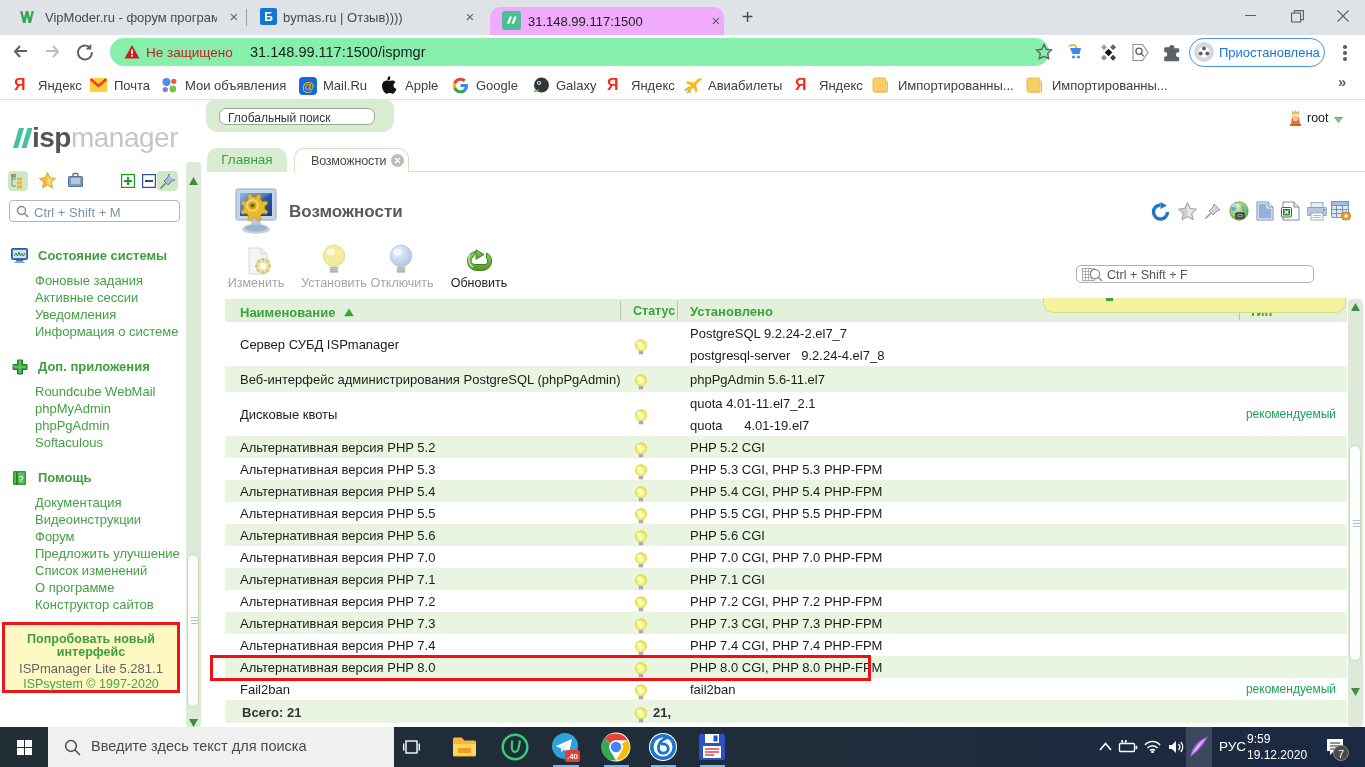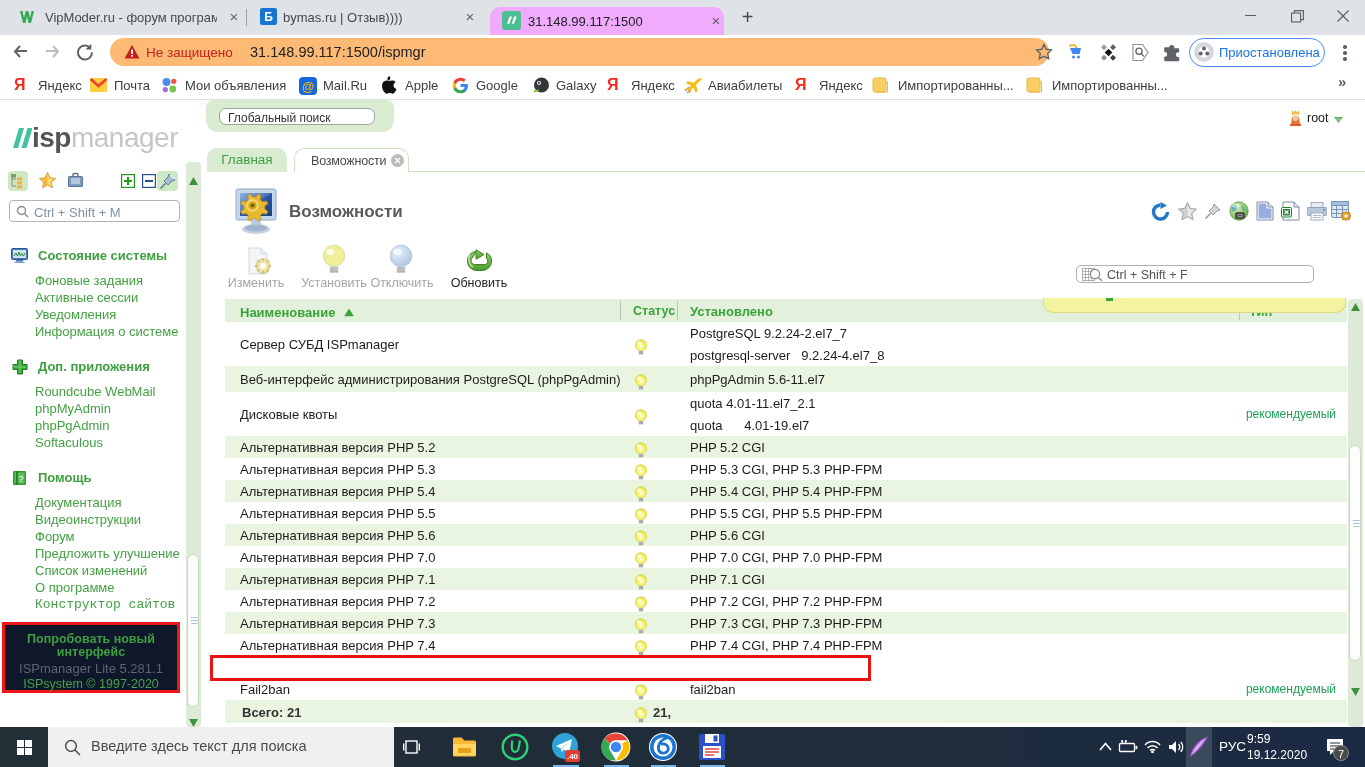--- a/index.html
+++ b/index.html
@@ -12,21 +12,21 @@
 .tab { position:absolute; top:0; height:35px; font-size:13px; color:#45494d; }
 .tabtitle { position:absolute; top:10px; white-space:nowrap; overflow:hidden; }
 .tabx { position:absolute; top:9px; width:16px; height:16px; color:#5f6368; font-size:15px; line-height:16px; text-align:center; }
 #activetab { position:absolute; left:490px; top:7px; width:234px; height:28px; background:#f0abfc; border-radius:10px 10px 0 0; }
 .tabsep { position:absolute; top:9px; width:1px; height:17px; background:#9aa0a6; }
 
 .winctl { position:absolute; color:#5a5f64; }
 
 
 #toolbar { position:absolute; left:0; top:35px; width:1365px; height:35px; background:#fff; }
-#omnibox { position:absolute; left:110px; top:3px; width:939px; height:28px; background:#fdba74; border-radius:14px;text-align:right; }
+#omnibox { position:absolute; left:110px; top:3px; width:939px; height:28px; background:#86efac; border-radius:14px;text-align:right; }
 
 
 #bookmarks { position:absolute; left:0; top:70px; width:1365px; height:30px; background:#fff; border-bottom:1px solid #dcdfe3; }
 .bm { position:absolute; top:6px; height:18px; font-size:13px; color:#3c4043; white-space:nowrap; }
 .bm .lbl { position:absolute; left:24px; top:2px; }
 
 
 #page { position:absolute; left:0; top:100px; width:1365px; height:627px; background:#fff; }
 .green { color:#3aa33a; }
 .sideitem { position:absolute; left:35px; font-size:13px; color:#43a143; white-space:nowrap; }
@@ -307,23 +307,23 @@
       <rect x="4" y="1" width="2" height="14" fill="#278627"></rect>
       <text x="9" y="11.5" font-size="9" fill="#fff" text-anchor="middle" font-family="Liberation Sans">?</text>
     </svg>
   <div class="sidehead" style="top:370px;">Помощь</div>
   <div class="sideitem" style="top:395px;">Документация</div>
   <div class="sideitem" style="top:412px;">Видеоинструкции</div>
   <div class="sideitem" style="top:429px;">Форум</div>
   <div class="sideitem" style="top:446px;">Предложить улучшение</div>
   <div class="sideitem" style="top:463px;">Список изменений</div>
   <div class="sideitem" style="top:480px;">О программе</div>
-  <div class="sideitem" style="top:497px;font-family:Liberation Mono, monospace;">Конструктор сайтов</div>
-
-  <div class="abs" style="left:2px;top:522px;width:178px;height:71px;border:3px solid #ee1616;background:#0f172a;">
+  <div class="sideitem" style="top:497px;">Конструктор сайтов</div>
+
+  <div class="abs" style="left:2px;top:522px;width:178px;height:71px;border:3px solid #ee1616;background:#fef9c3;">
     <div class="abs" style="left:0;top:8px;width:172px;text-align:center;font-size:12.5px;font-weight:bold;color:#3f9e3f;line-height:12.5px;">Попробовать новый<br>интерфейс</div>
     <div class="abs" style="left:0;top:36px;width:172px;text-align:center;font-size:13px;color:#63636f;">ISPmanager Lite 5.281.1</div>
     <div class="abs" style="left:0;top:52px;width:172px;text-align:center;font-size:12.5px;color:#4ba04b;">ISPsystem © 1997-2020</div>
   </div>
 
   <div id="sidestrip"></div>
   <svg class="abs" style="left:189px;top:77px" width="9" height="8" viewBox="0 0 9 8">
       <path d="M4.5 0 L9 8 L0 8 Z" fill="#3e8f3e"></path>
     </svg>
   <div class="thumb" style="left:187px;top:454px;height:153px;"></div>
@@ -586,20 +586,27 @@
       </svg>
       <div class="inst">PHP 7.3 CGI, PHP 7.3 PHP-FPM</div>
     </div>
   <div class="trow" style="top:534px;height:22px;">
       <div class="name">Альтернативная версия PHP 7.4</div>
       <svg class="bulb">
         <use href="#bulbsym"></use>
       </svg>
       <div class="inst">PHP 7.4 CGI, PHP 7.4 PHP-FPM</div>
     </div>
+  <div class="trow grn-row" style="top:556px;height:22px;">
+      <div class="name">Альтернативная версия PHP 8.0</div>
+      <svg class="bulb">
+        <use href="#bulbsym"></use>
+      </svg>
+      <div class="inst">PHP 8.0 CGI, PHP 8.0 PHP-FPM</div>
+    </div>
   <div class="trow" style="top:578px;height:22px;">
       <div class="name">Fail2ban</div>
       <svg class="bulb">
         <use href="#bulbsym"></use>
       </svg>
       <div class="inst">fail2ban</div>
       <div class="rec">рекомендуемый</div>
     </div>
   <div class="trow grn-row" style="top:600px;height:23px;font-weight:bold;color:#333;">
     <div class="name" style="left:17px;">Всего: 21</div>

